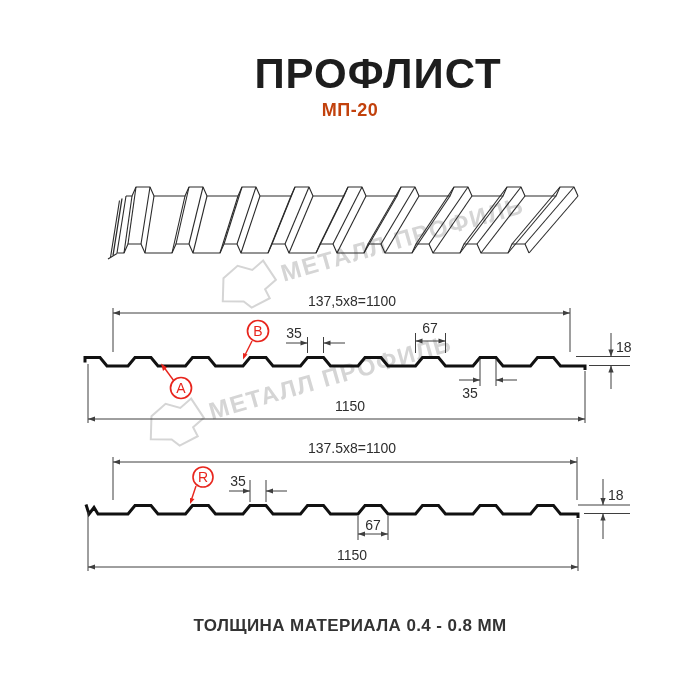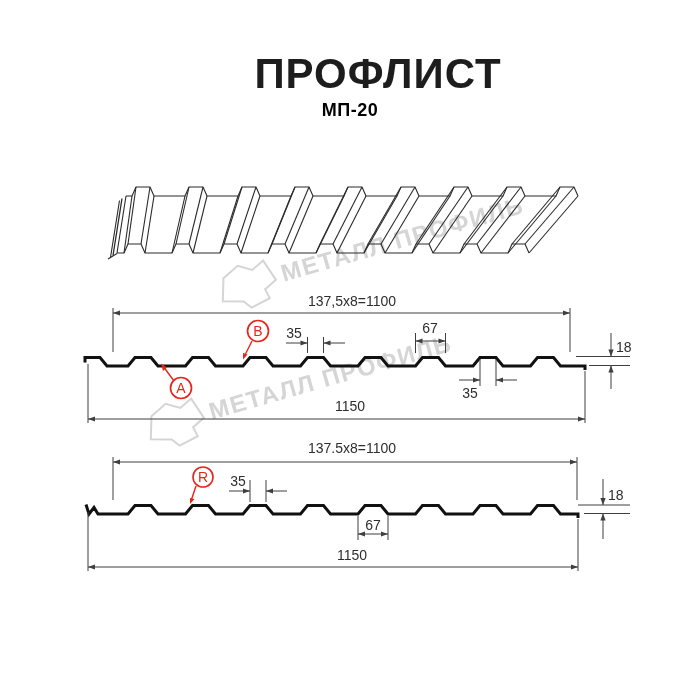--- a/index.html
+++ b/index.html
@@ -7,21 +7,21 @@
     width:700px;height:700px;background:#ffffff;position:relative;overflow:hidden;
     font-family:"Liberation Sans",sans-serif;
   }
   .stage{position:absolute;inset:0;}
   .page-title{
     position:absolute;top:50px;left:0;width:700px;text-align:center;
     font-size:42px;font-weight:800;letter-spacing:1px;color:#1d1d1d;margin-left:28px;
   }
   .page-subtitle{
     position:absolute;top:100px;left:0;width:700px;text-align:center;
-    font-size:18px;font-weight:700;color:#000000;letter-spacing:0.5px;
+    font-size:18px;font-weight:700;color:#c2410c;letter-spacing:0.5px;
   }
   .footer-note{
     position:absolute;top:616px;left:0;width:700px;text-align:center;
     font-size:17px;font-weight:600;color:#333333;letter-spacing:0.4px;
   }
   svg{position:absolute;left:0;top:0;}
   text.dim{font-family:"Liberation Sans",sans-serif;font-size:14px;fill:#2e2e2e;}
   text.redlbl{font-family:"Liberation Sans",sans-serif;font-size:14px;}
   text.wmtext{font-family:"Liberation Sans",sans-serif;font-size:24px;font-weight:800;letter-spacing:1.5px;}
 </style>
@@ -189,13 +189,14 @@
       <text class="redlbl" x="258" y="336" text-anchor="middle" fill="#e8251d">B</text>
     </g>
     <g>
       <line x1="196" y1="486" x2="191" y2="501" stroke="#e8251d" stroke-width="1.4"></line>
       <polygon points="190,504 194.5,499 190,498" fill="#e8251d"></polygon>
       <circle cx="203" cy="477" r="10" fill="none" stroke="#e8251d" stroke-width="1.6"></circle>
       <text class="redlbl" x="203" y="482" text-anchor="middle" fill="#e8251d" font-size="13">R</text>
     </g>
   </svg>
 
+  <div class="footer-note">ТОЛЩИНА МАТЕРИАЛА 0.4 - 0.8 ММ</div>
 </div>
 
 </body></html>

